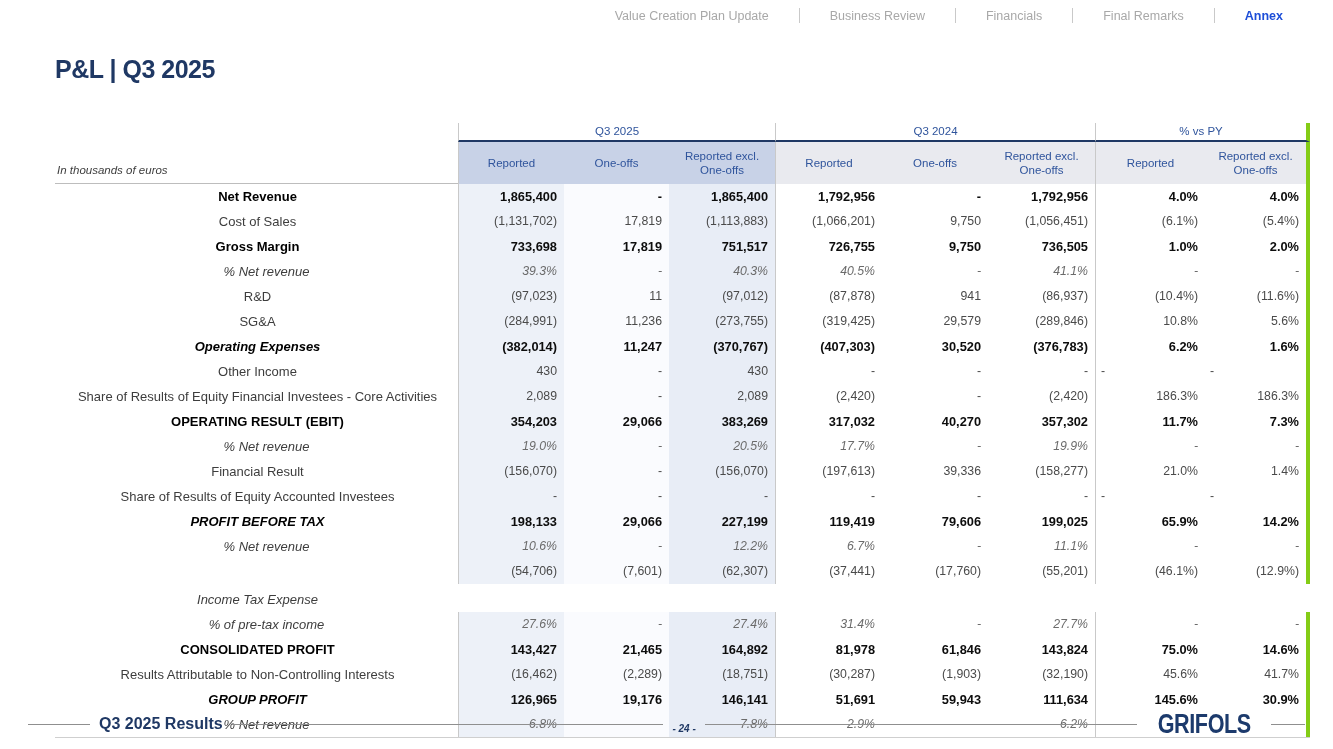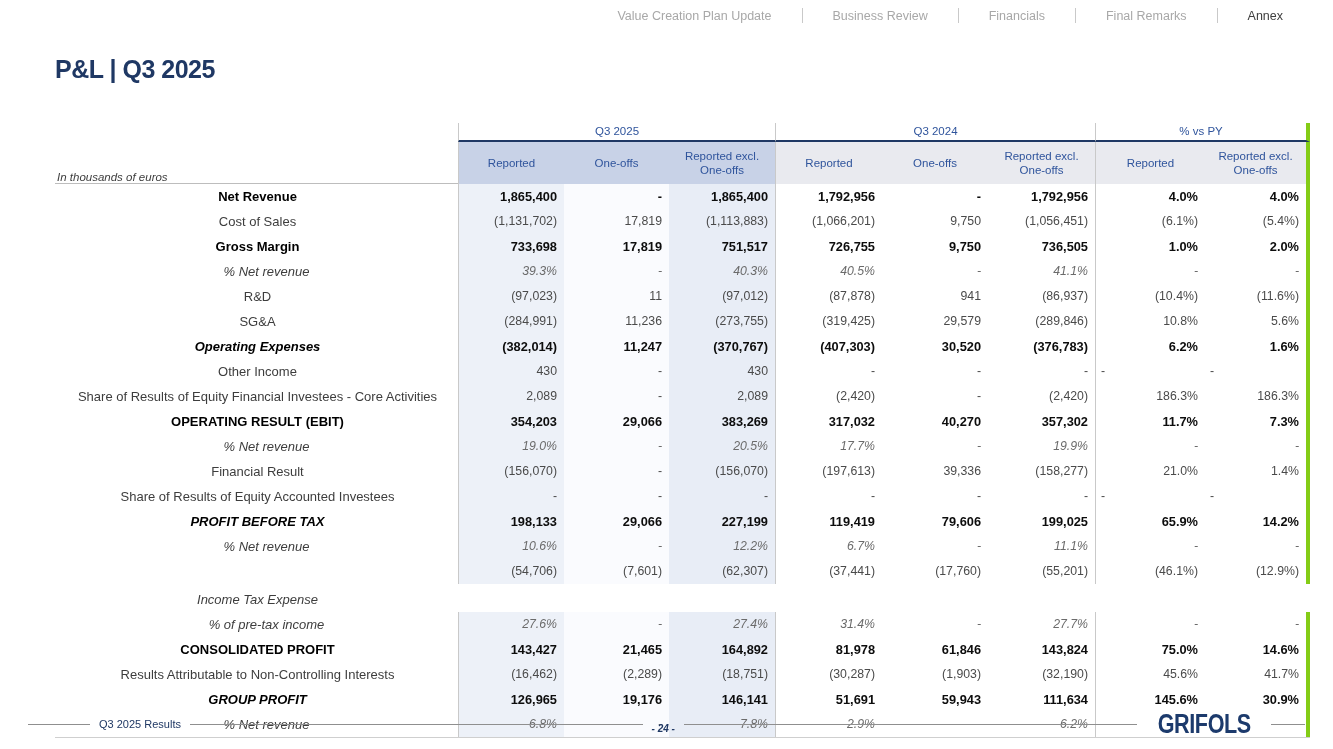--- a/index.html
+++ b/index.html
@@ -4,21 +4,21 @@
 <style>
   * { margin:0; padding:0; box-sizing:border-box; }
   html,body { width:1333px; height:749px; background:#ffffff; overflow:hidden;
               font-family:"Liberation Sans", sans-serif; }
   .slide { position:relative; width:1333px; height:749px; background:#fff; }
 
   
   .topnav { position:absolute; top:8px; left:0; right:0; display:flex;
             justify-content:flex-end; align-items:center; gap:30px; padding-right:50px; }
   .tab { font-size:12.5px; color:#a8a8a8; white-space:nowrap; cursor:pointer; }
-  .tab.active { color:#404040; font-weight:normal; }
+  .tab.active { color:#1d4ed8; font-weight:bold; }
   .navdiv { width:1px; height:15px; background:#c9c9c9; }
 
   
   .title { position:absolute; left:55px; top:55px; font-size:25px; font-weight:bold;
            letter-spacing:-0.5px; color:#1f3864; }
 
   
   .pl-table { position:absolute; left:55px; top:123px; width:1255px;
               border-bottom:1px solid #cfcfcf; }
   .grid { display:grid; grid-template-columns:403px 106px 105px 106px 107px 106px 107px 110px 105px; }
@@ -29,21 +29,21 @@
          border-bottom:2px solid #1f3864; }
   .spacer { height:19px; }
   .span3 { grid-column:span 3; }
   .span2 { grid-column:span 2; }
 
   
   .h { height:42px; display:flex; align-items:center; justify-content:center; text-align:center;
        font-size:11.5px; line-height:1.25; color:#2f549c; padding:2px 4px; white-space:normal; }
   .hq { background:#c8d2e7; }
   .hg { background:#e9eaef; }
-  .unitnote { height:42px; display:flex; align-items:flex-end; padding:0 0 0 2px;
+  .unitnote { height:42px; display:flex; align-items:flex-end; padding:0 0 7px 2px;
               font-size:11.5px; font-style:italic; color:#3d3d3d;
               border-bottom:1px solid #bdbdbd; }
 
   
   .bl { border-left:1px solid #c9c9c9; }
   .br { border-right:4px solid #84cc16; }
 
   
   .lbl { text-align:center; padding-left:2px; color:#3d3d3d; font-size:13px; }
   .lbl.bold { font-weight:bold; color:#000; }
@@ -56,21 +56,21 @@
   .v.dashleft { text-align:left; padding-left:5px; }
   .col1 { background:#edf1f8; }
   .col2 { background:#fafbfe; }
   .col3 { background:#e8edf6; }
 
   
   .footer { position:absolute; left:0; right:0; bottom:10px; height:30px;
             display:flex; align-items:center; padding:0 28px; gap:9px; }
   .fline { border-top:1px solid #8f8f8f; height:0; }
   .fl-a { width:62px; } .fl-grow { flex:1; } .fl-end { width:34px; }
-  .ftext { font-size:11px; font-weight:normal; color:#1f3864; white-space:nowrap; }
+  .ftext { font-size:16px; font-weight:bold; color:#1f3864; white-space:nowrap; }
   .fpage { font-size:10px; font-weight:bold; font-style:italic; color:#1f3864; white-space:nowrap;margin-top:8px; }
   .flogo { font-size:27px; font-weight:bold; color:#1c3a6c; letter-spacing:-0.5px;
            transform:scaleX(0.8); transform-origin:center; white-space:nowrap; }
 </style>
 </head>
 <body>
 
 <div class="slide">
 
   <div class="topnav">

